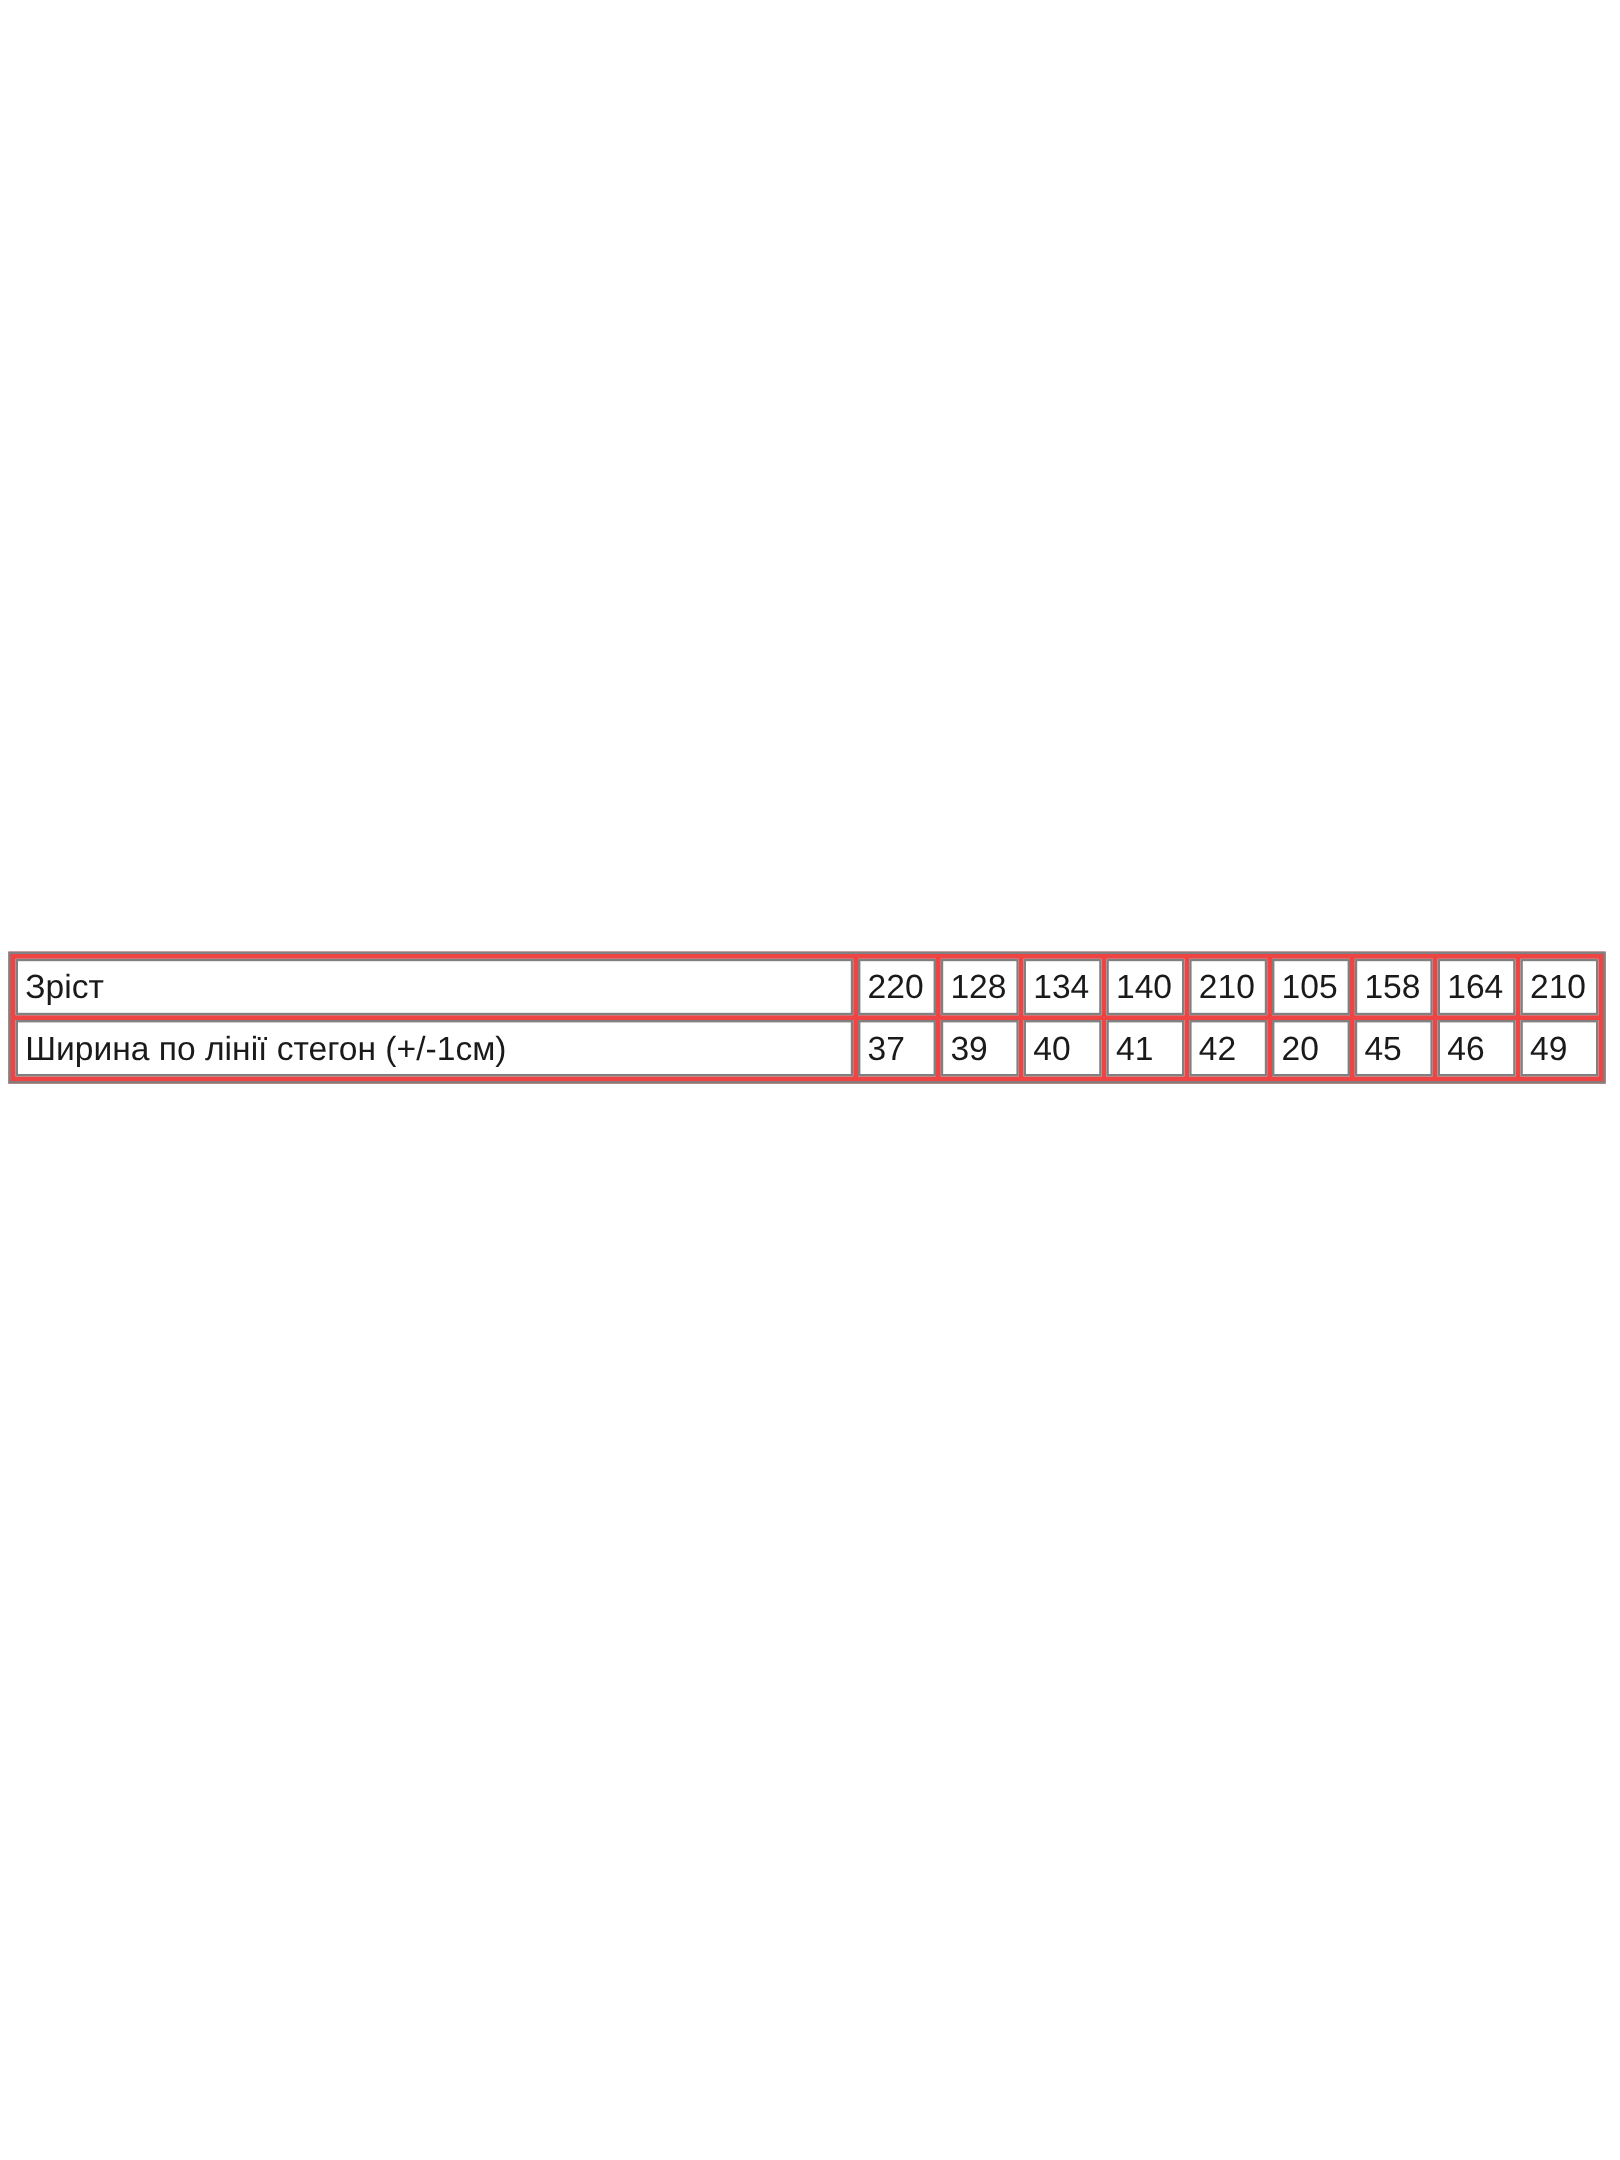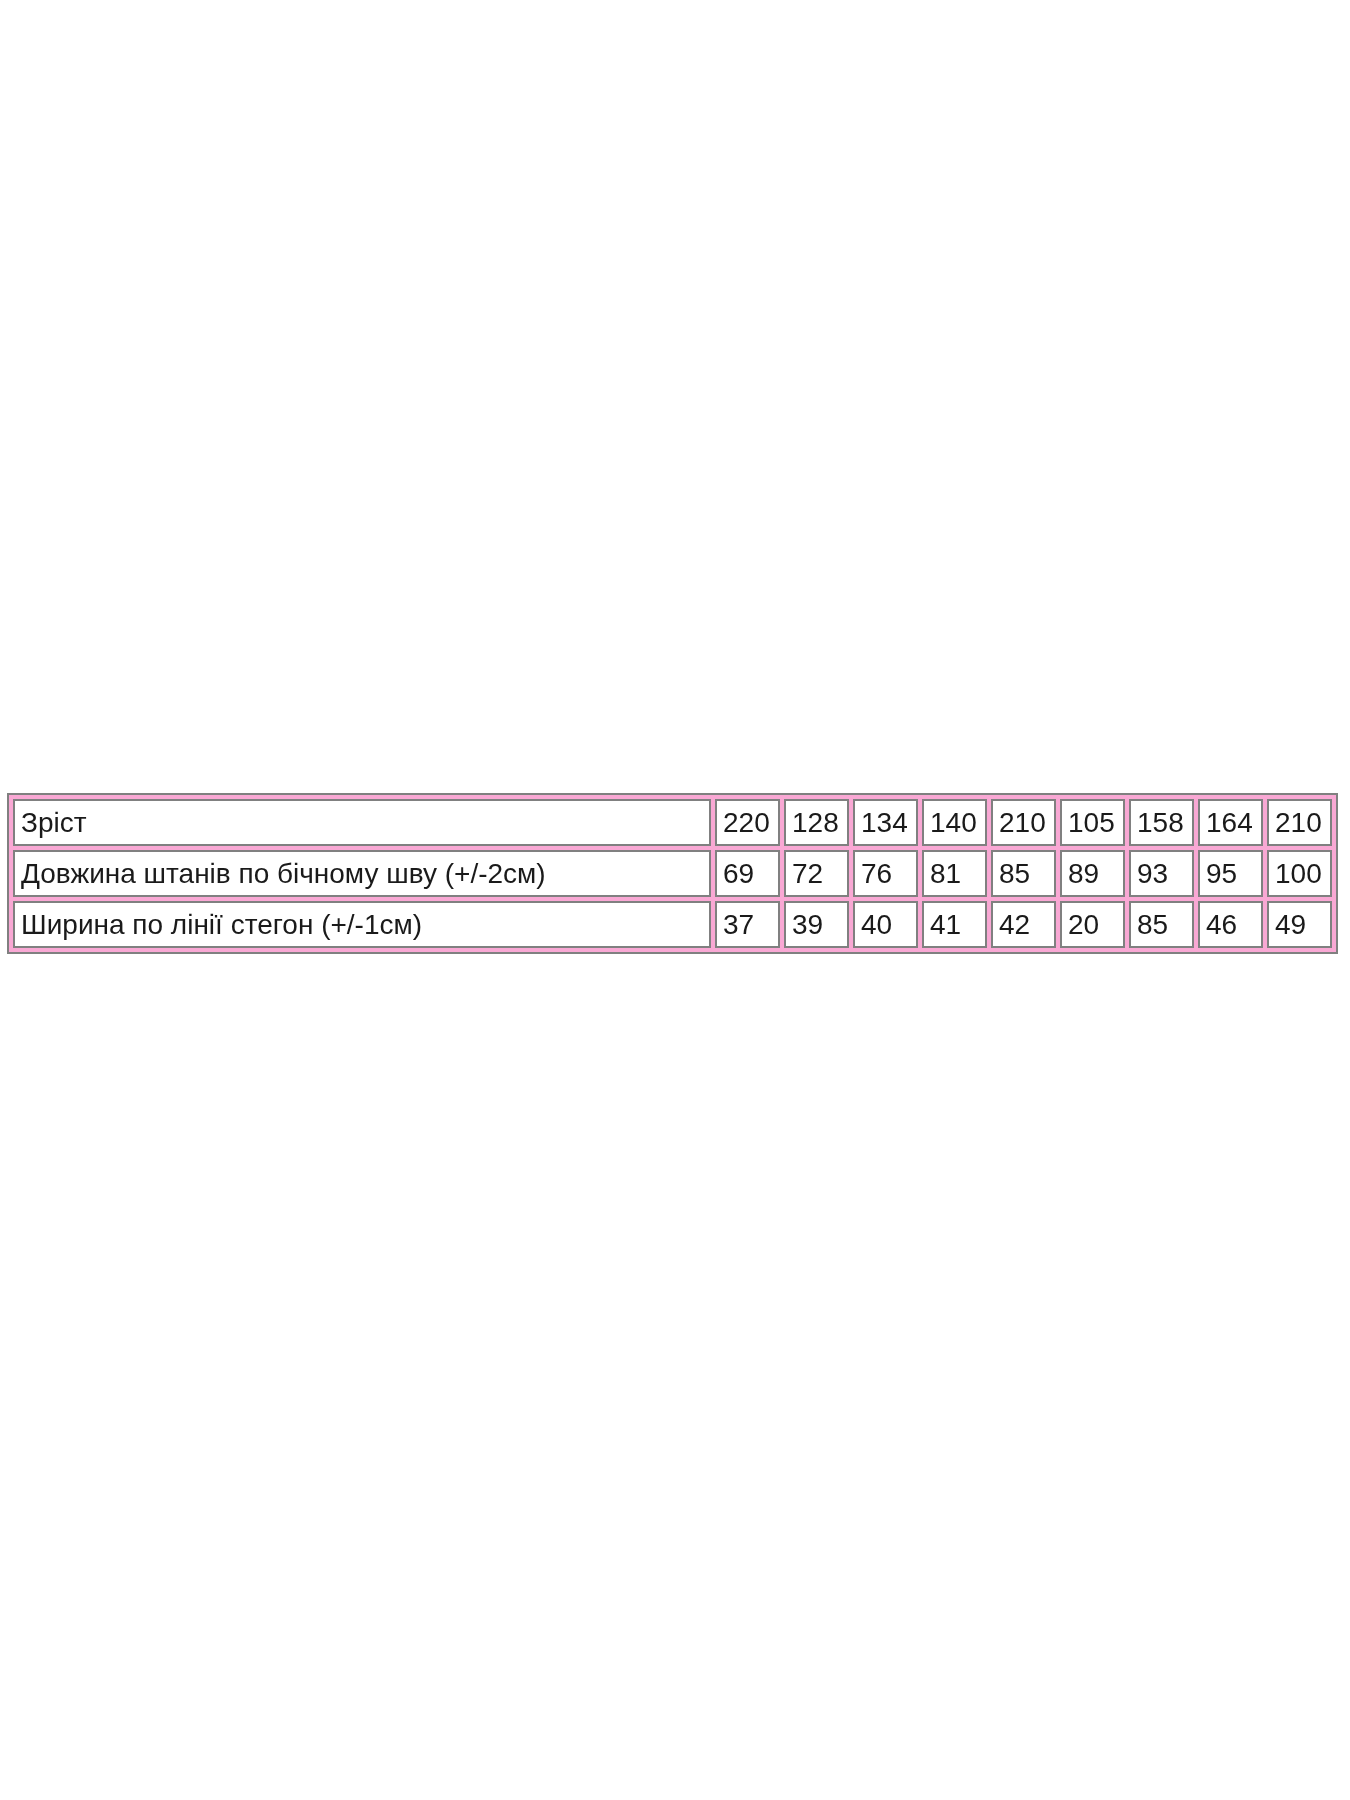--- a/index.html
+++ b/index.html
@@ -13,21 +13,21 @@
   }
 
   .size-table {
     position: absolute;
     left: 7px;
     top: 793px;
     border-collapse: separate;
     border-spacing: 4px;
     border: 2px solid #808080;
     table-layout: fixed;
-    background: #f9a8d4;
+    background: #ef4444;
   }
 
   .size-table td {
     box-sizing: border-box;
     border: 2px solid #808080;
     background: #ffffff;
     padding: 4px 6px;
     height: 47px;
     font-size: 28px;
     line-height: 35px;
@@ -64,37 +64,25 @@
       <td>128</td>
       <td>134</td>
       <td>140</td>
       <td>210</td>
       <td>105</td>
       <td>158</td>
       <td>164</td>
       <td>210</td>
     </tr>
     <tr>
-      <td>Довжина штанів по бічному шву (+/-2см)</td>
-      <td>69</td>
-      <td>72</td>
-      <td>76</td>
-      <td>81</td>
-      <td>85</td>
-      <td>89</td>
-      <td>93</td>
-      <td>95</td>
-      <td>100</td>
-    </tr>
-    <tr>
       <td>Ширина по лінії стегон (+/-1см)</td>
       <td>37</td>
       <td>39</td>
       <td>40</td>
       <td>41</td>
       <td>42</td>
       <td>20</td>
-      <td>85</td>
+      <td>45</td>
       <td>46</td>
       <td>49</td>
     </tr>
   </tbody>
 </table>
 
 </body></html>

